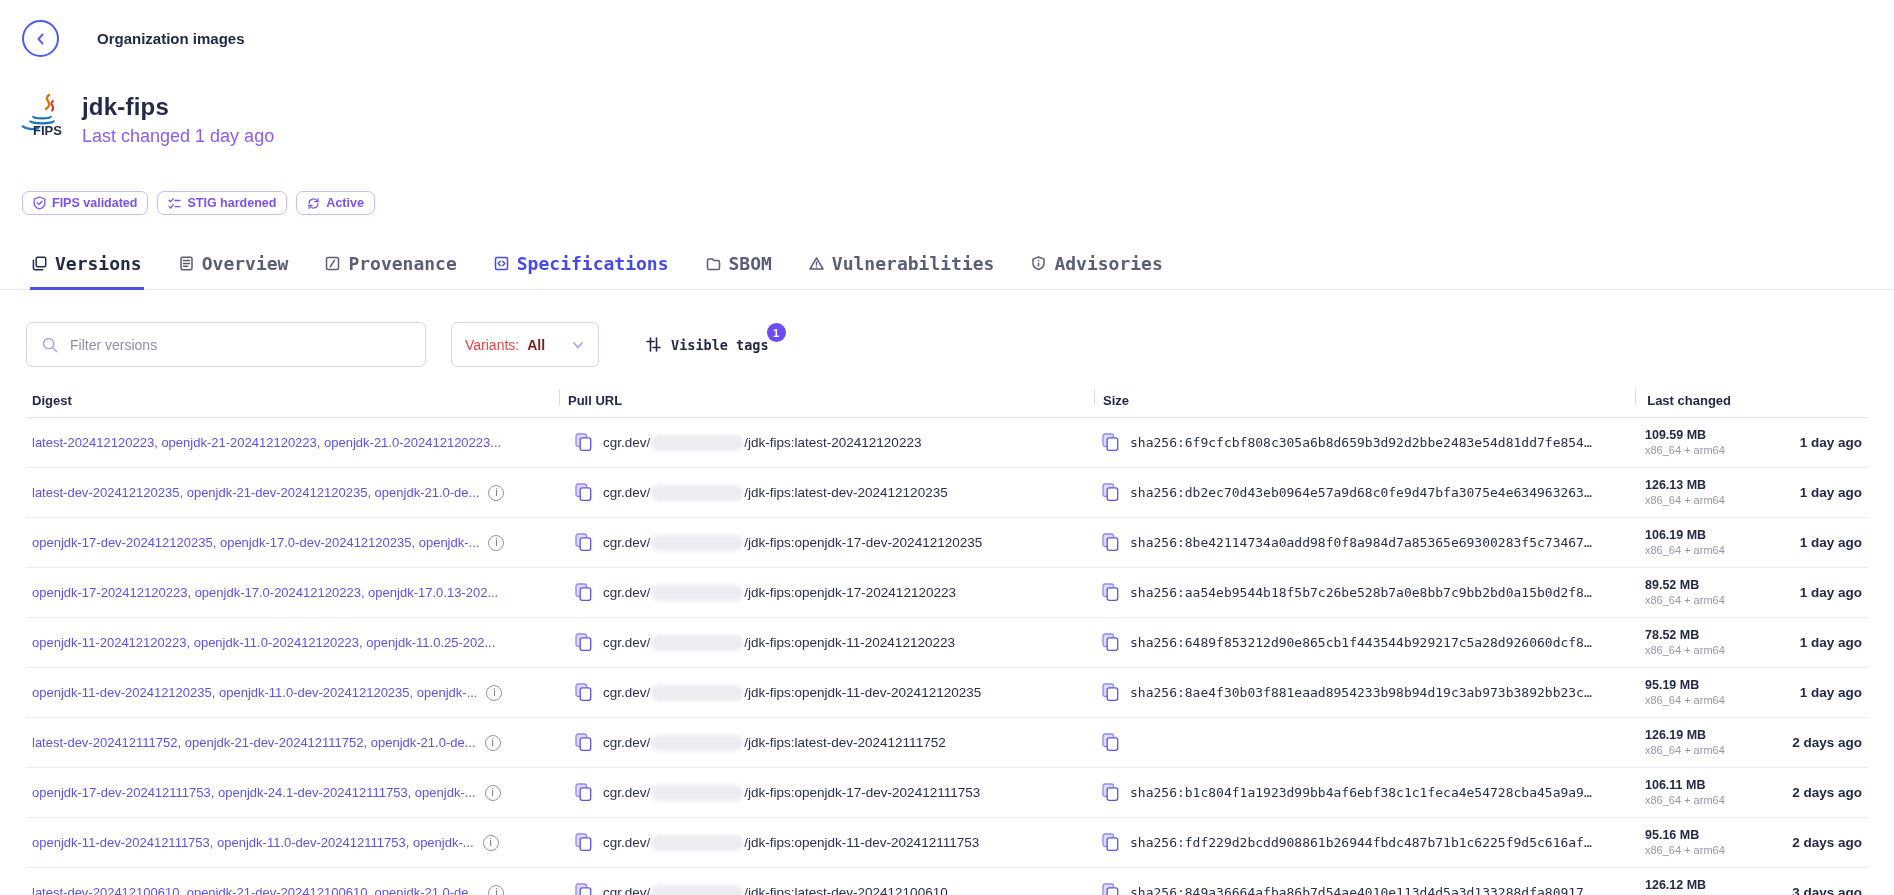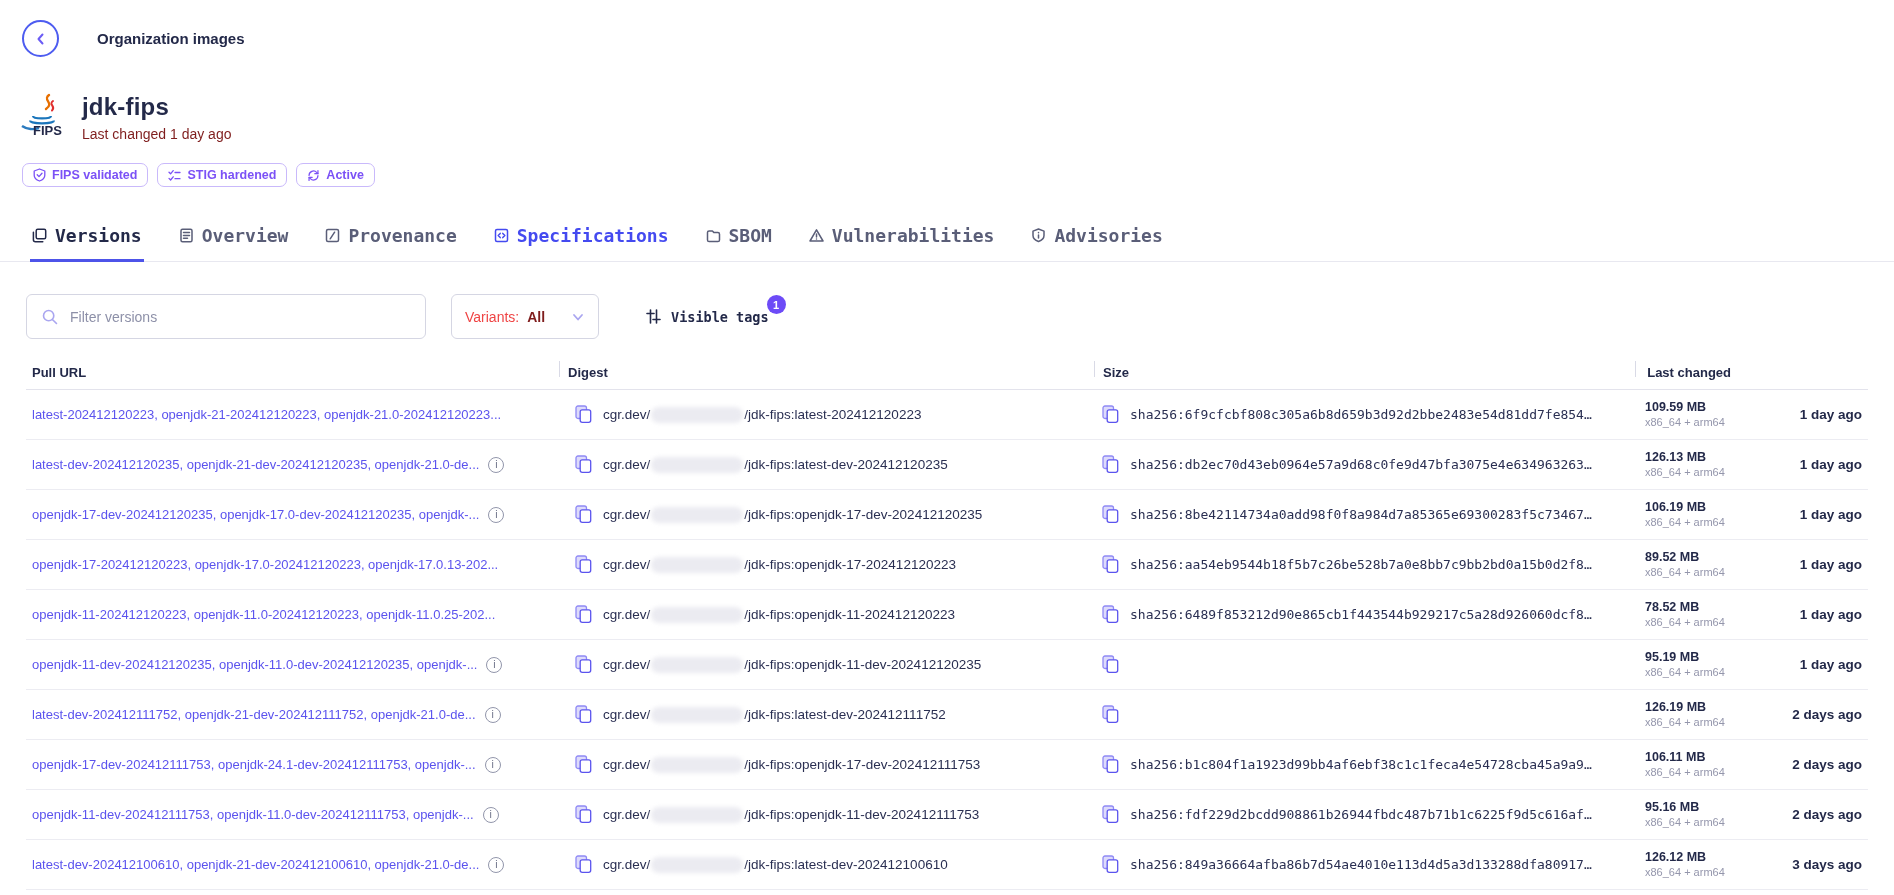--- a/index.html
+++ b/index.html
@@ -16,28 +16,28 @@
     width:37px; height:37px; border-radius:50%;
     border:2px solid #4d5cf0; background:#fff; cursor:pointer;
     display:flex; align-items:center; justify-content:center;
   }
   .breadcrumb { font-size:15px; font-weight:700; color:#232949;margin-left:18px; }
 
   
   .image-header { display:flex; align-items:flex-start; gap:14px; margin:36px 0 0 20px; }
   .logo { width:48px; height:50px; flex:0 0 auto; }
   .image-title { font-size:24px; font-weight:600; color:#232949; letter-spacing:.2px; }
-  .image-sub { font-size:14px; color:#7f1d1d; margin-top:5px; }
+  .image-sub { font-size:18px; color:#8b5cf6; margin-top:5px; }
 
   
   .badges { display:flex; gap:9px; margin:20px 0 0 22px; }
   .badge {
     display:inline-flex; align-items:center; gap:6px;
     border:1px solid #c9b9fb; border-radius:7px; background:#fff;
-    padding:4px 10px; color:#7b51f6; font-size:12.5px; font-weight:700;
+    padding:4px 10px; color:#7b51f6; font-size:12.5px; font-weight:700;margin-top:24px;
   }
 
   
   .tabs { display:flex; gap:33px; margin-top:32px; padding-left:30px; border-bottom:1px solid #e8e8f0; }
   .tab {
     display:inline-flex; align-items:center; gap:8px;
     background:none; border:none; cursor:pointer;
     font-family:"DejaVu Sans Mono", monospace; font-weight:700; font-size:18px;
     color:#5a5e78; padding:6px 2px 13px; border-bottom:3px solid transparent; margin-bottom:-1px;
   }
@@ -285,22 +285,22 @@
           <line x1="8" y1="11.5" x2="15" y2="11.5"></line>
         </svg>
     </span>
     <span>Visible tags</span>
     <span class="vt-badge">1</span>
   </button>
 </div>
 
 <div class="table">
   <div class="thead">
+    <div class="th">Digest</div>
     <div class="th">Pull URL</div>
-    <div class="th">Digest</div>
     <div class="th">Size</div>
     <div class="th right">Last changed</div>
   </div>
   <div id="table-body">
   <div class="trow">
     <div class="cell c-version">
       <a class="vlink">latest-202412120223, openjdk-21-202412120223, openjdk-21.0-202412120223...</a>
       <span class="info-icon" style="visibility: hidden;">i</span>
     </div>
     <div class="cell c-pull">
@@ -486,20 +486,21 @@
             <span>/jdk-fips:openjdk-11-dev-202412120235</span>
           </span>
     </div>
     <div class="cell c-digest">
       <button class="copy-btn">
         <svg width="17" height="19" viewBox="0 0 17 19">
               <rect x="1" y="1" width="10.5" height="12.5" rx="2" fill="#dddbfb" stroke="#8f89f5" stroke-width="1.3"></rect>
               <rect x="5.2" y="4.8" width="10.5" height="12.5" rx="2" fill="#ffffff" stroke="#5b54ee" stroke-width="1.3"></rect>
             </svg>
       </button>
+      <span class="digest-text">sha256:8ae4f30b03f881eaad8954233b98b94d19c3ab973b3892bb23c…</span>
     </div>
     <div class="cell c-size">
       <span class="size-main">95.19 MB</span>
       <span class="size-arch">x86_64 + arm64</span>
     </div>
     <div class="cell c-changed">1 day ago</div>
   </div>
 
   <div class="trow">
     <div class="cell c-version">

